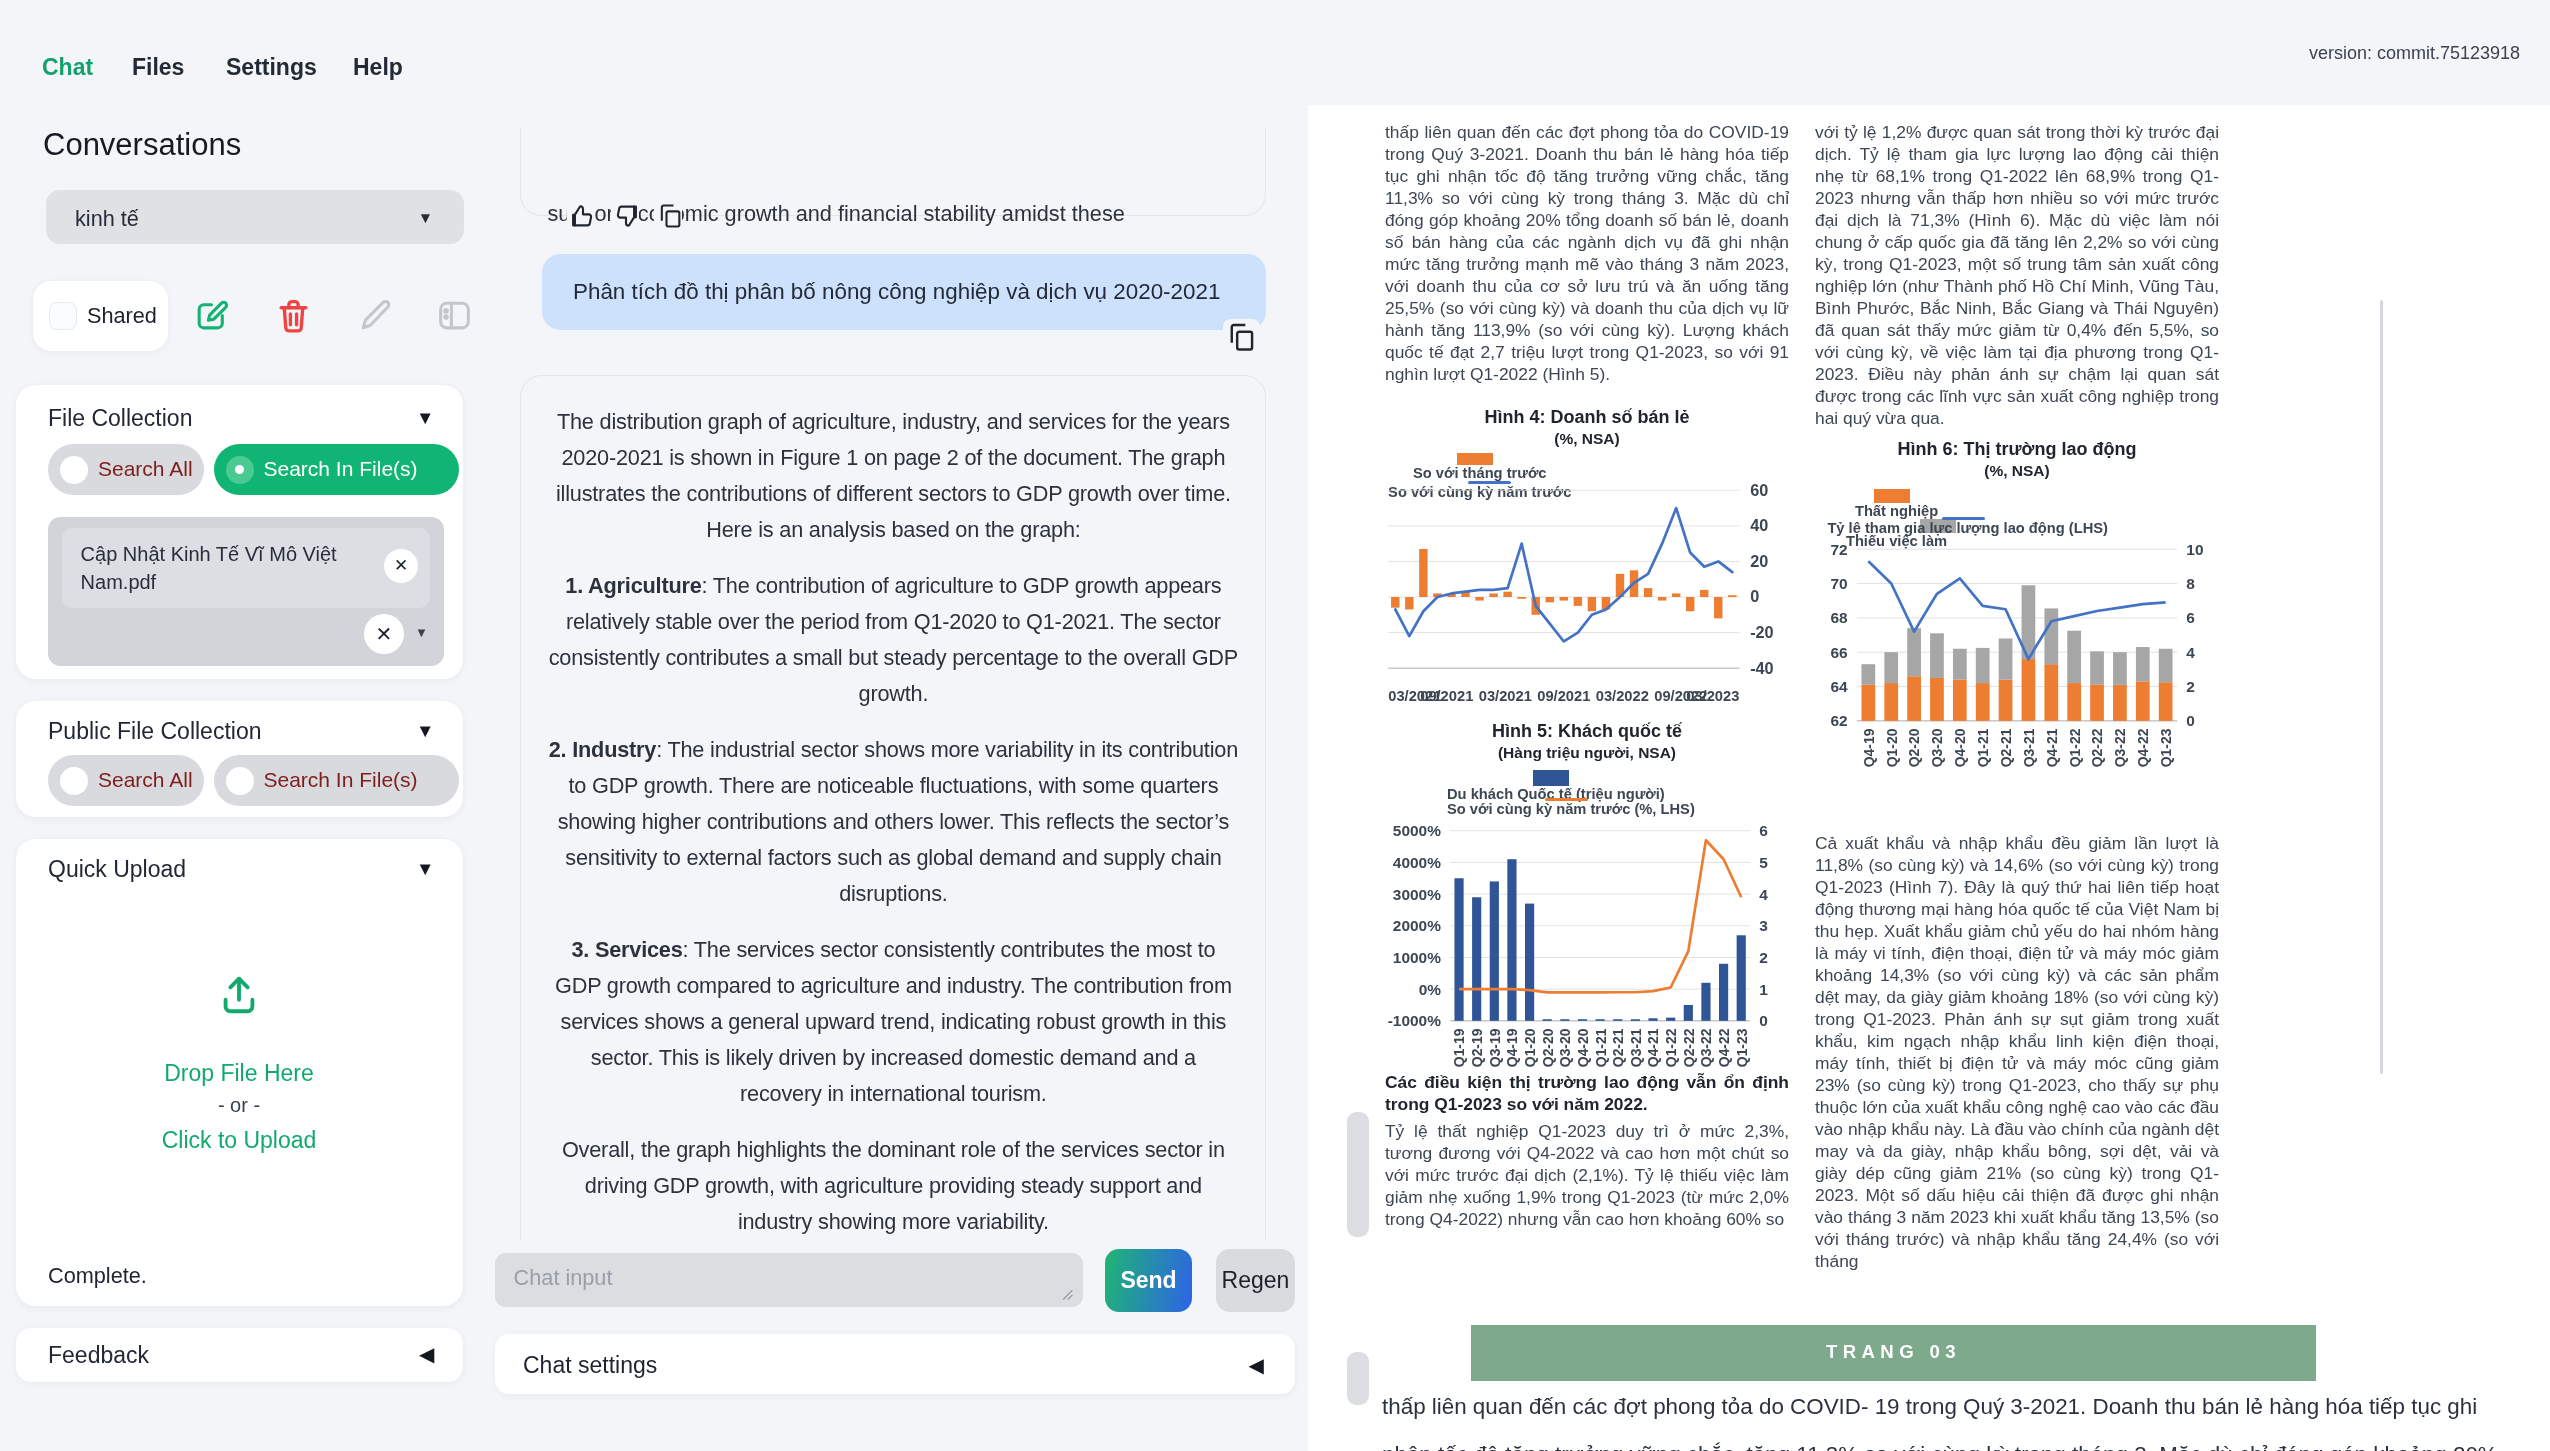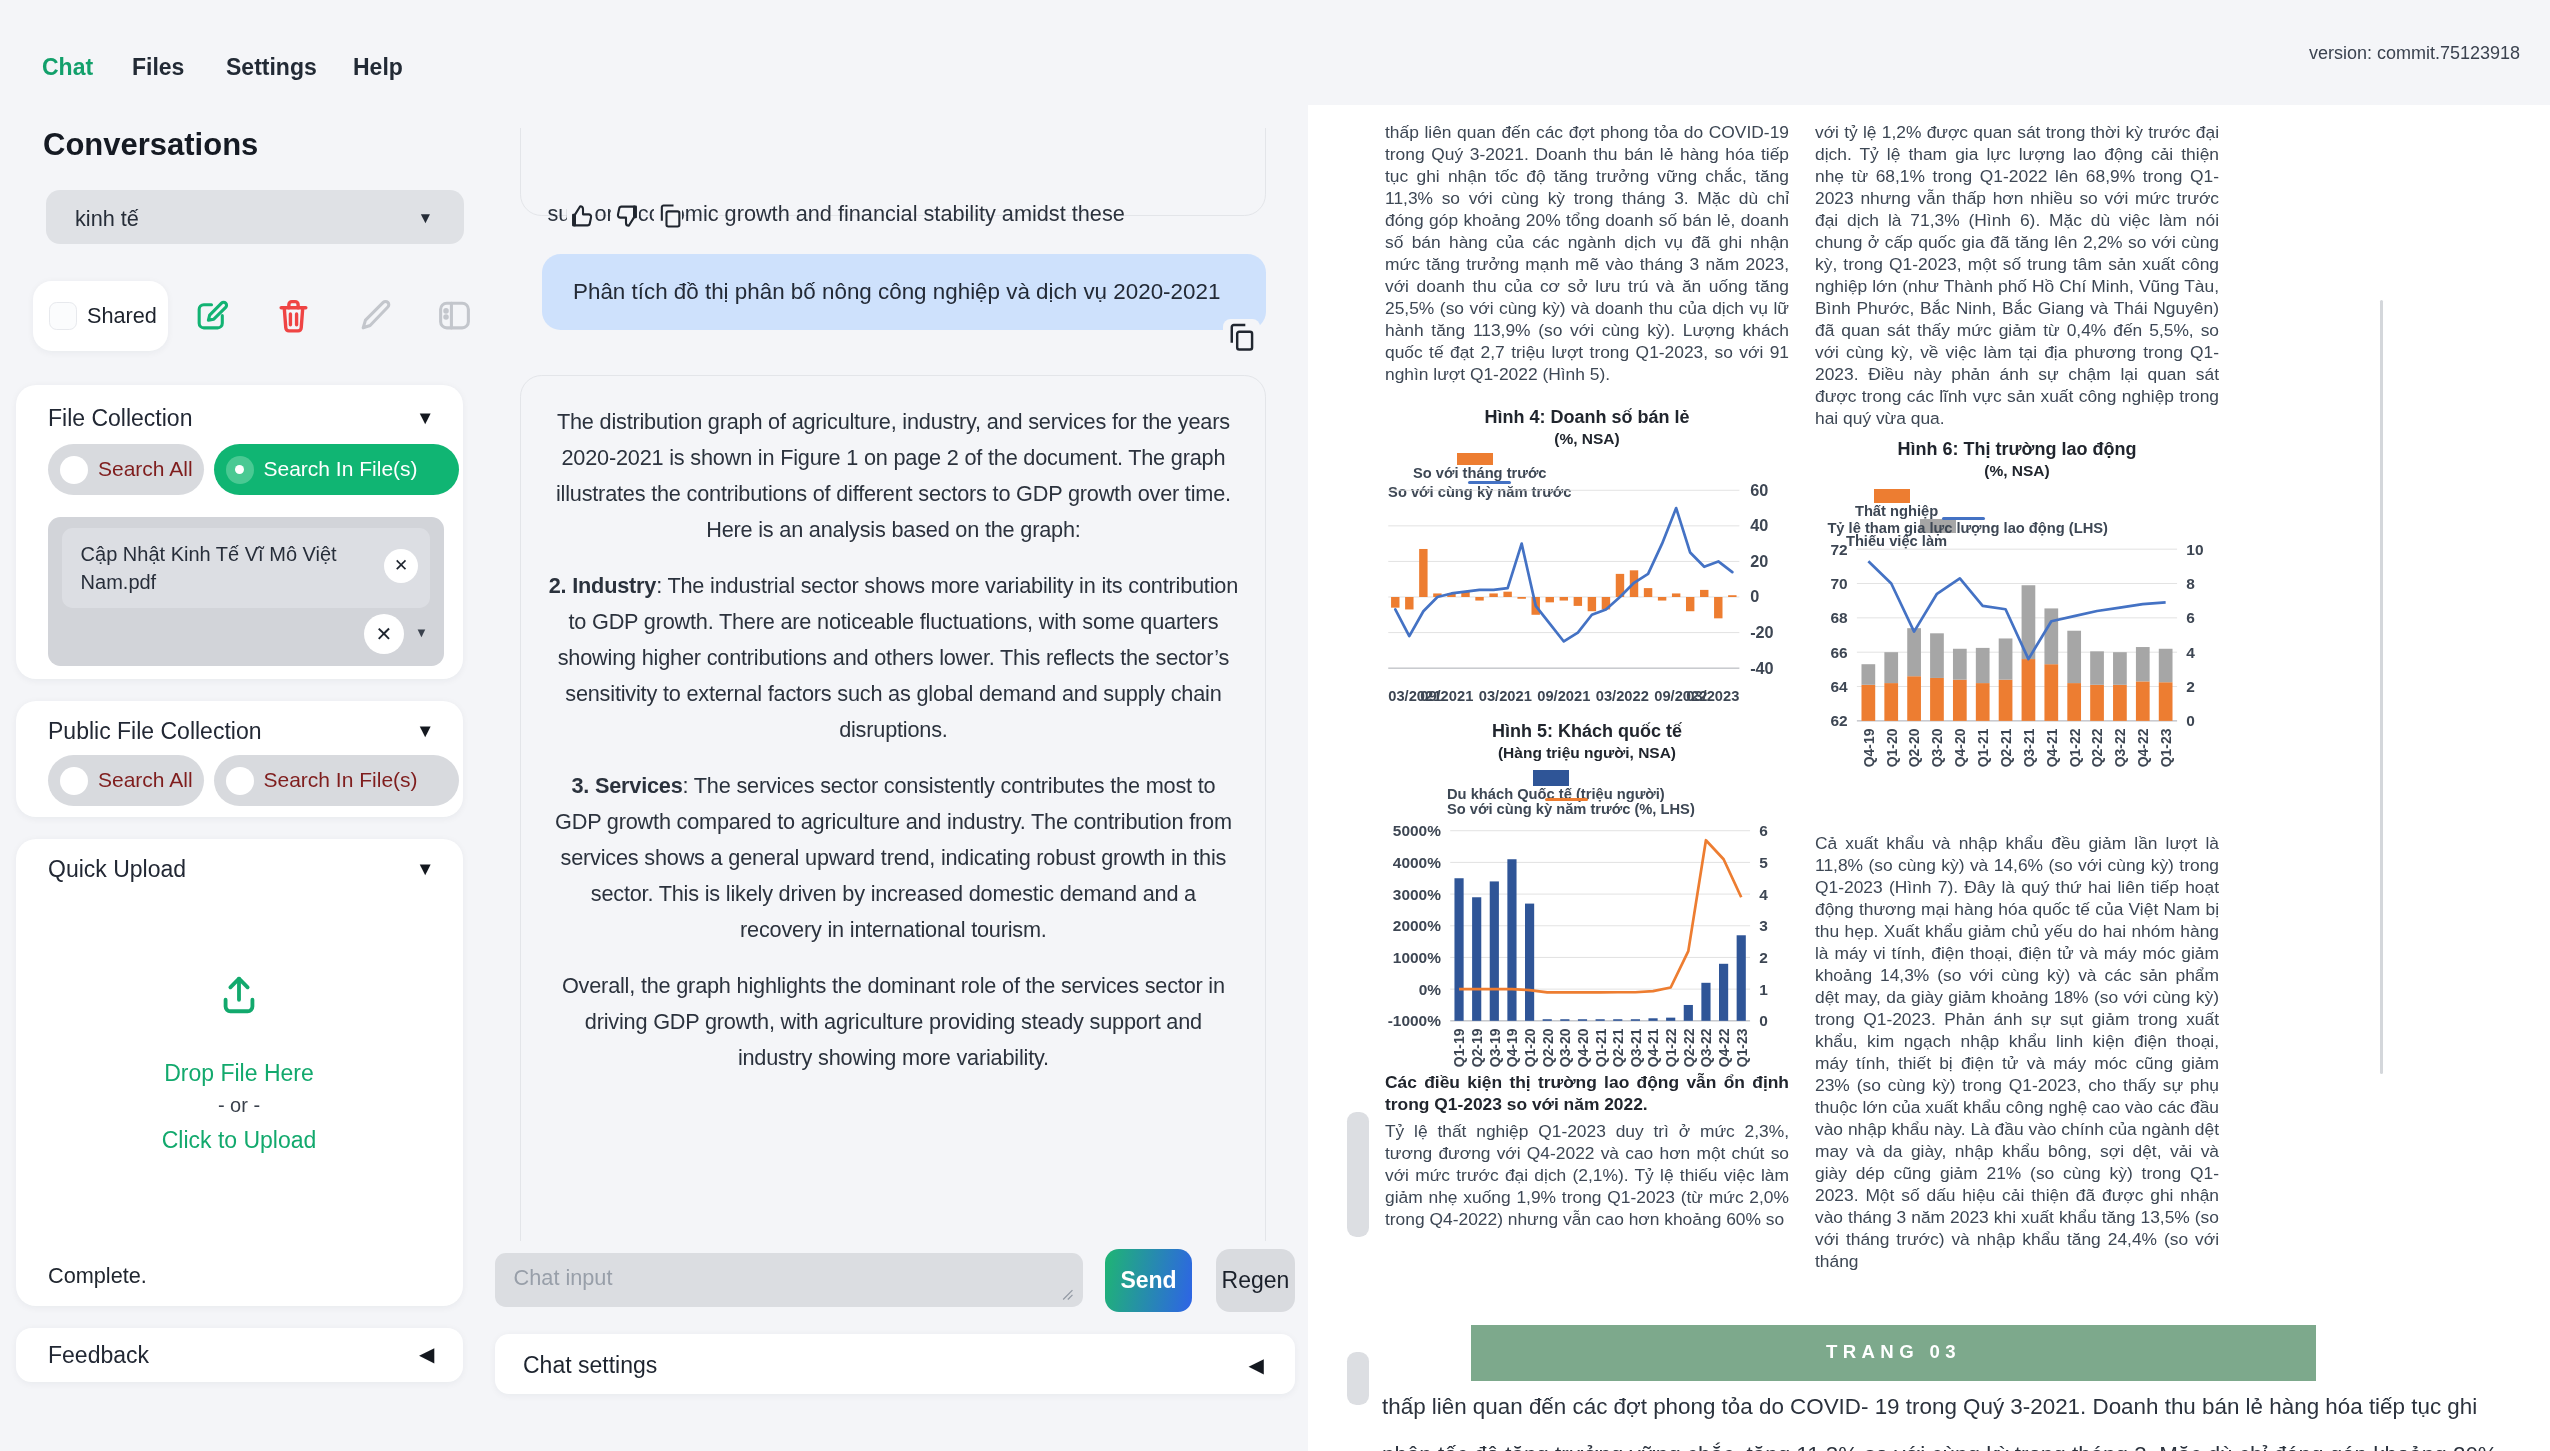--- a/index.html
+++ b/index.html
@@ -7,21 +7,21 @@
   body { font-family:"Liberation Sans","DejaVu Sans",sans-serif; color:#222834; }
   .app { position:relative; width:2550px; height:1452px; overflow:hidden; background:#f4f5f8;margin-top:37px; }
   .abs { position:absolute; }
 
   
   .nav-item { position:absolute; top:17px; font-size:23px; font-weight:600; color:#222a35; cursor:pointer; }
   .nav-item.active { color:#12a06b; font-weight:700; }
   .version { position:absolute; top:6.2px; left:2309px; font-size:18px; color:#3b4350; white-space:nowrap; }
 
   
-  .side-title { position:absolute; left:43px; top:90px; font-size:31px; font-weight:700; color:#151a23; }
+  .side-title { position:absolute; left:43px; top:90px; font-size:31px; font-weight:400; color:#151a23; }
   .dropdown { position:absolute; left:46px; top:153px; width:418px; height:54px; background:#dfe1e5; border-radius:14px; }
   .dropdown .val { position:absolute; left:29px; top:15.5px; font-size:21.7px; color:#262d38; }
   .dropdown .caret { position:absolute; right:31px; top:18.6px; font-size:15.5px; color:#262d38; }
   .card { position:absolute; left:15.5px; width:447px; background:#ffffff; border-radius:20px; box-shadow:0 1.5px 7.7px rgba(20,30,50,.05); }
   .card-title { position:absolute; left:32.5px; font-size:23px; color:#222834; }
   .card-caret { position:absolute; right:28px; font-size:18.6px; color:#14181f; }
   .pill { position:absolute; height:51px; border-radius:25.5px; background:#d8dade; }
   .pill .radio { position:absolute; left:12.4px; top:11.6px; width:28px; height:28px; border-radius:50%; background:#ffffff; }
   .pill .plabel { position:absolute; left:50px; top:13px; font-size:21px; color:#7f1d1d; white-space:nowrap; }
   .pill.green { background:#10b573; }
@@ -217,20 +217,21 @@
     </div>
     <div class="bubble-copy">
       <svg viewBox="0 0 24 24" width="32.5" height="32.5" style="margin:2.3px" fill="none" stroke="#20262f" stroke-width="1.8" stroke-linejoin="round">
           <rect x="9" y="8" width="11" height="13" rx="1.5"></rect>
           <path d="M5 16V4.5A1.5 1.5 0 0 1 6.5 3H15"></path>
         </svg>
     </div>
 
     <div class="resp">
       <p>The distribution graph of agriculture, industry, and services for the years 2020-2021 is shown in Figure 1 on page 2 of the document. The graph illustrates the contributions of different sectors to GDP growth over time. Here is an analysis based on the graph:</p>
+      <p><span class="b">1. Agriculture</span><span>: The contribution of agriculture to GDP growth appears relatively stable over the period from Q1-2020 to Q1-2021. The sector consistently contributes a small but steady percentage to the overall GDP growth.</span></p>
       <p><span class="b">2. Industry</span><span>: The industrial sector shows more variability in its contribution to GDP growth. There are noticeable fluctuations, with some quarters showing higher contributions and others lower. This reflects the sector’s sensitivity to external factors such as global demand and supply chain disruptions.</span></p>
       <p><span class="b">3. Services</span><span>: The services sector consistently contributes the most to GDP growth compared to agriculture and industry. The contribution from services shows a general upward trend, indicating robust growth in this sector. This is likely driven by increased domestic demand and a recovery in international tourism.</span></p>
       <p>Overall, the graph highlights the dominant role of the services sector in driving GDP growth, with agriculture providing steady support and industry showing more variability.</p>
     </div>
   </div>
   <div class="chat-sb"></div>
 
   <textarea class="chat-input" placeholder="Chat input" style=""></textarea>
   <div class="resize-ic">
     <svg width="17" height="17" viewBox="0 0 22 22" stroke="#9299a3" stroke-width="1.6">

